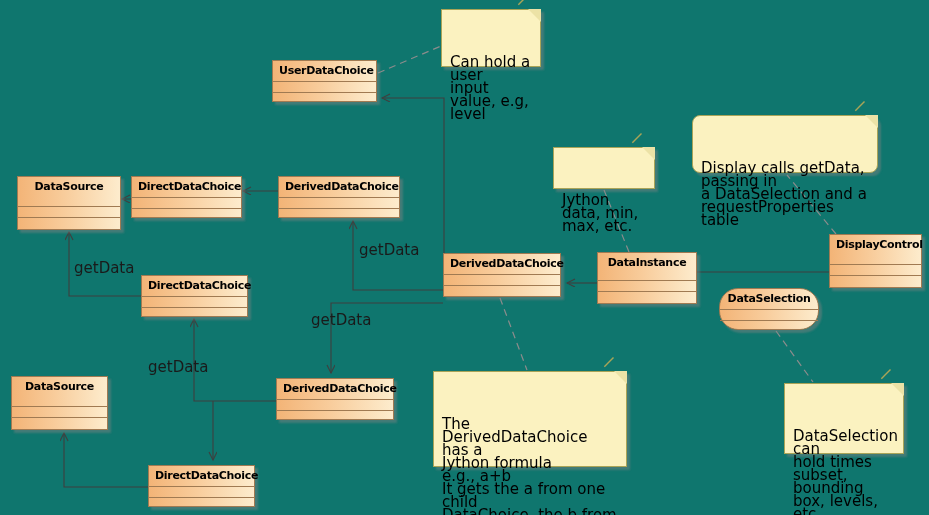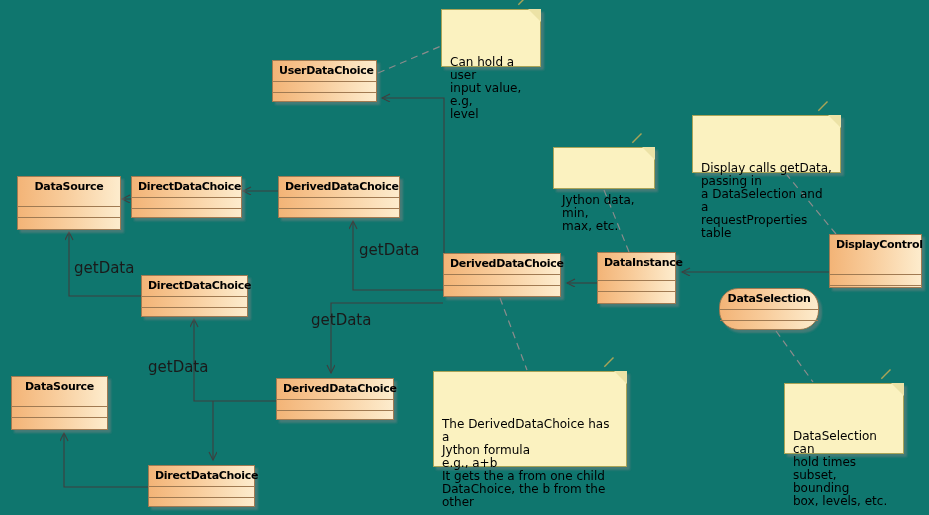--- a/index.html
+++ b/index.html
@@ -50,21 +50,21 @@
   }
   .uml-compartment.last { border-bottom: none; }
 
   
   .uml-note {
     position: absolute;
     box-sizing: border-box;
     background: #fbf2c0;
     border: 1px solid #a9a457;
     box-shadow: 3px 3px 2px rgba(130,130,130,0.45);
-    font-size: 12px;
+    font-size: 15px;
     color: #000000;
     line-height: 13px;
     padding: 7px 8px 6px 8px;
     white-space: pre-line;
     z-index: 6;
   }
   .uml-note .fold {
     position: absolute;
     top: -1px;
     right: -1px;
@@ -157,28 +157,28 @@
     <div class="uml-compartment"></div>
     <div class="uml-compartment last"></div>
   </div>
 
   <div class="uml-class" style="left:443px;top:253px;width:118px;height:44px;">
     <div class="uml-title">DerivedDataChoice</div>
     <div class="uml-compartment"></div>
     <div class="uml-compartment last"></div>
   </div>
 
-  <div class="uml-class" style="left:597px;top:252px;width:79px;height:52px;">
+  <div class="uml-class" style="left:597px;top:252px;width:100px;height:52px;">
     <div class="uml-title" style="padding-bottom:12px;">DataInstance</div>
     <div class="uml-compartment"></div>
     <div class="uml-compartment last"></div>
   </div>
 
   <div class="uml-class" style="left:829px;top:234px;width:93px;height:54px;">
-    <div class="uml-title" style="padding-bottom:24px;">DisplayControl</div>
+    <div class="uml-title" style="padding-bottom:14px;">DisplayControl</div>
     <div class="uml-compartment"></div>
     <div class="uml-compartment last"></div>
   </div>
 
   <div class="uml-class" style="left:719px;top:288px;width:100px;height:42px;border-radius:19px;">
     <div class="uml-title">DataSelection</div>
     <div class="uml-compartment"></div>
     <div class="uml-compartment last"></div>
   </div>
 
@@ -214,21 +214,21 @@
 level</span>
   </div>
 
   <div class="uml-note" style="left:553px;top:147px;width:102px;height:42px;">
     <span class="fold"></span>
     <span class="fold-line"></span>
     <span>Jython data, min,
 max, etc.</span>
   </div>
 
-  <div class="uml-note" style="left:692px;top:115px;width:149px;height:58px;">
+  <div class="uml-note" style="left:692px;top:115px;width:186px;height:58px;border-radius:8px;">
     <span class="fold"></span>
     <span class="fold-line"></span>
     <span>Display calls getData, passing in
 a DataSelection and a
 requestProperties table</span>
   </div>
 
   <div class="uml-note" style="left:433px;top:371px;width:194px;height:96px;">
     <span class="fold"></span>
     <span class="fold-line"></span>

